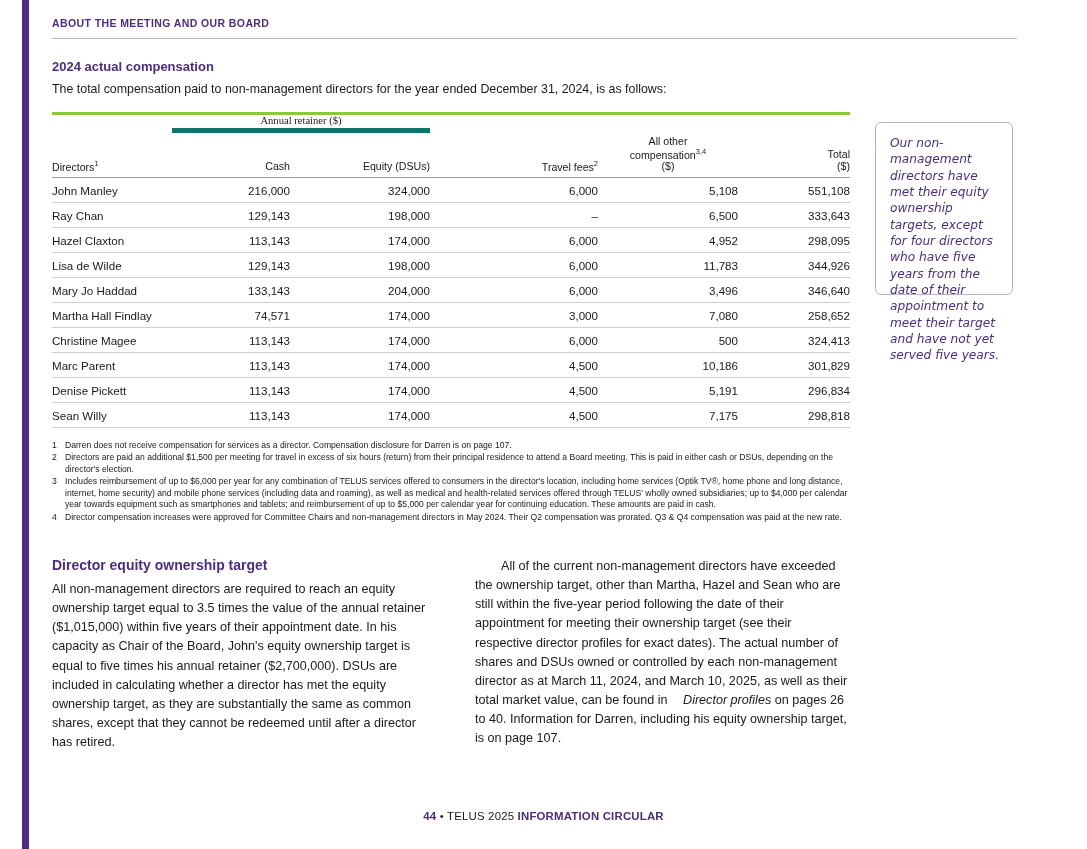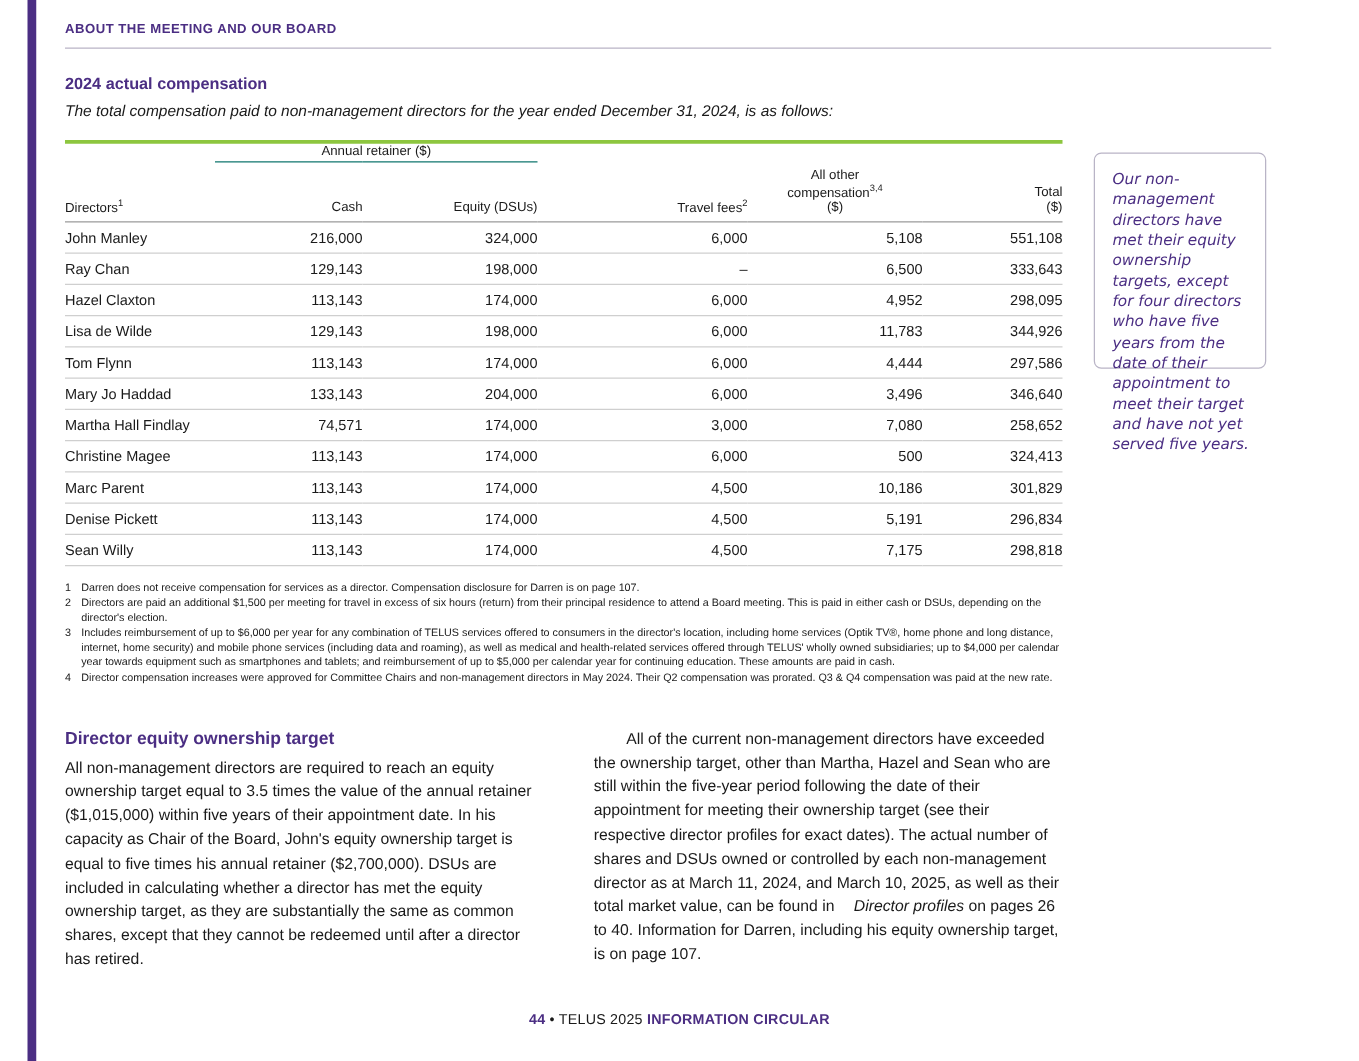--- a/index.html
+++ b/index.html
@@ -52,21 +52,20 @@
   .section-title {
     color: #4b2e83;
     font-size: 13px;
     font-weight: bold;
     margin-top: 20px;
   }
   .intro {
     font-size: 12.4px;
     margin-top: 8px;
     color: #1a1a1a;
-    font-style: italic;
   }
 
   
   .table-wrap {
     margin-top: 16px;
     width: 798px;
   }
   table.comp {
     border-collapse: collapse;
     width: 798px;
@@ -75,21 +74,21 @@
   table.comp thead td, table.comp thead th {
     vertical-align: bottom;
     font-weight: normal;
     padding: 0;
   }
   .top-green {
     height: 3px;
     background: #8dc63f;
   }
   .grp-row td { padding: 4px 0 2px 0; font-size: 10.6px; text-align: center; }
-  .grp-label { border-bottom: 1px solid #0f766e; padding-bottom: 2px !important; }
+  .grp-label { border-bottom: 5px solid #0f766e; padding-bottom: 2px !important; font-family: Liberation Serif, serif; }
   .col-head {
     font-size: 10.6px;
     padding: 4px 0 5px 0 !important;
     border-bottom: 1px solid #9b9b9b;
   }
   .col-head.l { text-align: left; }
   .col-head.r { text-align: right; }
   .col-head.c { text-align: center; }
   table.comp tbody td {
     padding: 6px 0 5px 0;
@@ -251,28 +250,20 @@
             </tr>
             <tr>
               <td class="name name">Lisa de Wilde</td>
               <td class="num c-cash">129,143</td>
               <td class="num c-equity">198,000</td>
               <td class="num c-travel">6,000</td>
               <td class="num c-other">11,783</td>
               <td class="num c-total">344,926</td>
             </tr>
             <tr>
-              <td class="name name">Tom Flynn</td>
-              <td class="num c-cash">113,143</td>
-              <td class="num c-equity">174,000</td>
-              <td class="num c-travel">6,000</td>
-              <td class="num c-other">4,444</td>
-              <td class="num c-total">297,586</td>
-            </tr>
-            <tr>
               <td class="name name">Mary Jo Haddad</td>
               <td class="num c-cash">133,143</td>
               <td class="num c-equity">204,000</td>
               <td class="num c-travel">6,000</td>
               <td class="num c-other">3,496</td>
               <td class="num c-total">346,640</td>
             </tr>
             <tr>
               <td class="name name">Martha Hall Findlay</td>
               <td class="num c-cash">74,571</td>

